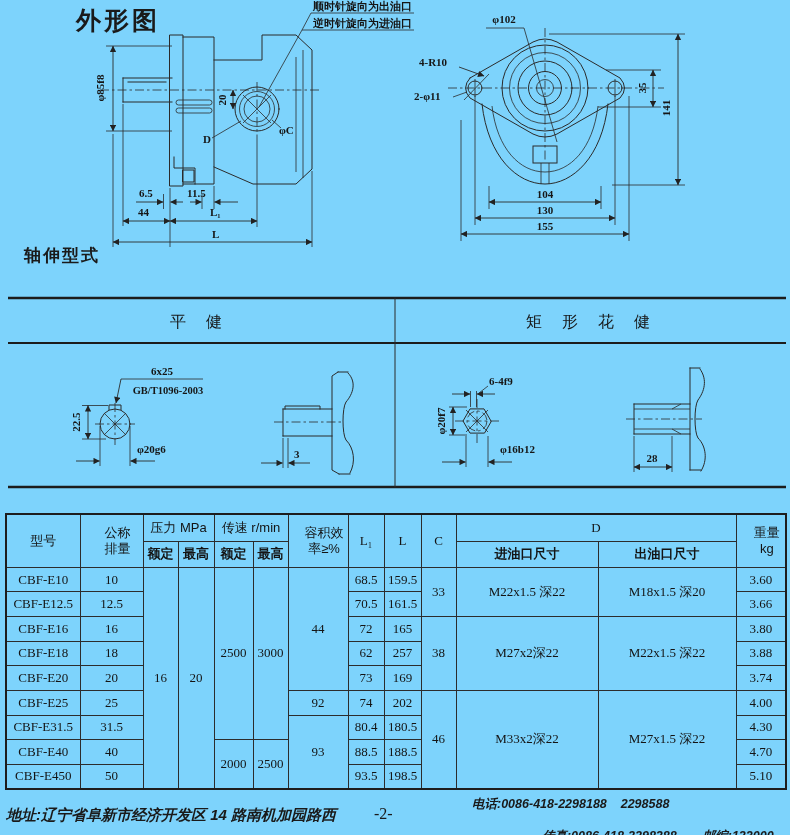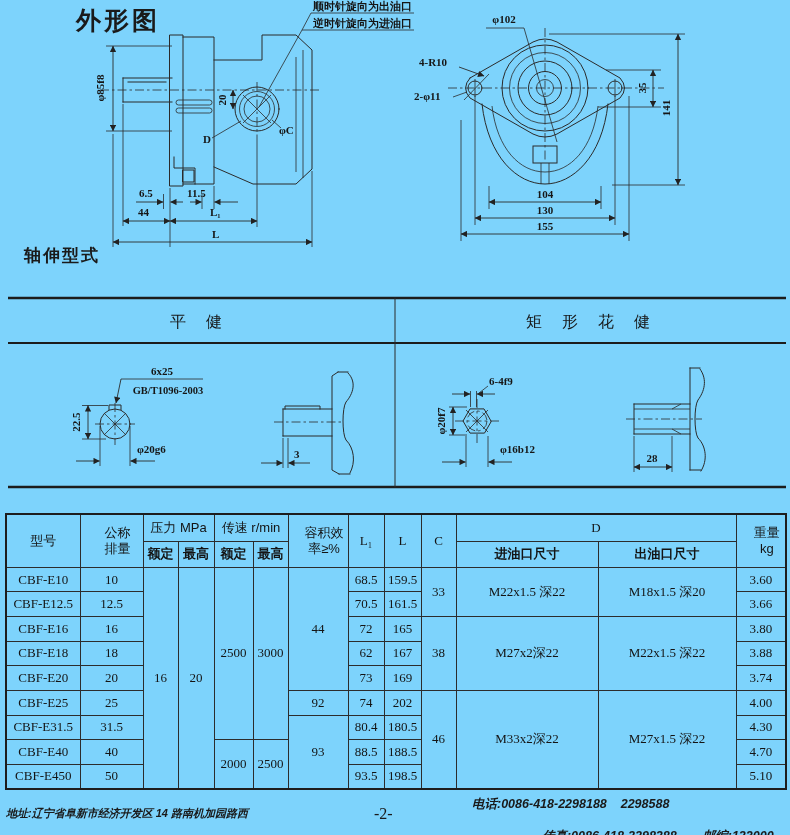--- a/index.html
+++ b/index.html
@@ -31,21 +31,21 @@
      border-collapse:collapse;table-layout:fixed;border:2px solid #1d1d1d;
      font:13px "Liberation Serif",serif;color:#141414;}
   table.spec td{border:1px solid #2c2c2c;text-align:center;vertical-align:middle;padding:0;
      overflow:hidden;white-space:nowrap;}
   table.spec tr.hr1{height:27px;} table.spec tr.hr2{height:26px;font-weight:bold;}
   table.spec tr.dr{height:24.5px;padding-left:24px;}
   table.spec .zh{font-family:"Liberation Sans",sans-serif;font-size:13px;}
   table.spec .two div{line-height:1.2;margin-left:12px;}
 
   
-  .f-addr{left:6px;top:806px;font-size:11px;font-weight:bold;font-style:italic;white-space:pre;}
+  .f-addr{left:6px;top:806px;font-size:15px;font-weight:bold;font-style:italic;white-space:pre;}
   .f-page{left:374px;top:805px;font-size:16px;font-family:"Liberation Serif",serif;}
   .f-phone{left:472px;top:796px;font-size:12.5px;font-weight:bold;font-style:italic;white-space:pre;}
   .f-fax{left:528px;top:814px;font-size:12.5px;font-weight:bold;font-style:italic;white-space:pre;}
   .f-fax .post{margin-left:26px;}
 </style>
 </head>
 <body>
 
 <div class="page">
 
@@ -310,21 +310,21 @@
         <td>165</td>
         <td rowspan="3">38</td>
         <td rowspan="3">M27x2深22</td>
         <td rowspan="3">M22x1.5 深22</td>
         <td>3.80</td>
       </tr>
       <tr class="dr">
         <td>CBF-E18</td>
         <td>18</td>
         <td>62</td>
-        <td>167</td>
+        <td>257</td>
         <td>3.88</td>
       </tr>
       <tr class="dr">
         <td>CBF-E20</td>
         <td>20</td>
         <td>73</td>
         <td>169</td>
         <td>3.74</td>
       </tr>
       <tr class="dr">

